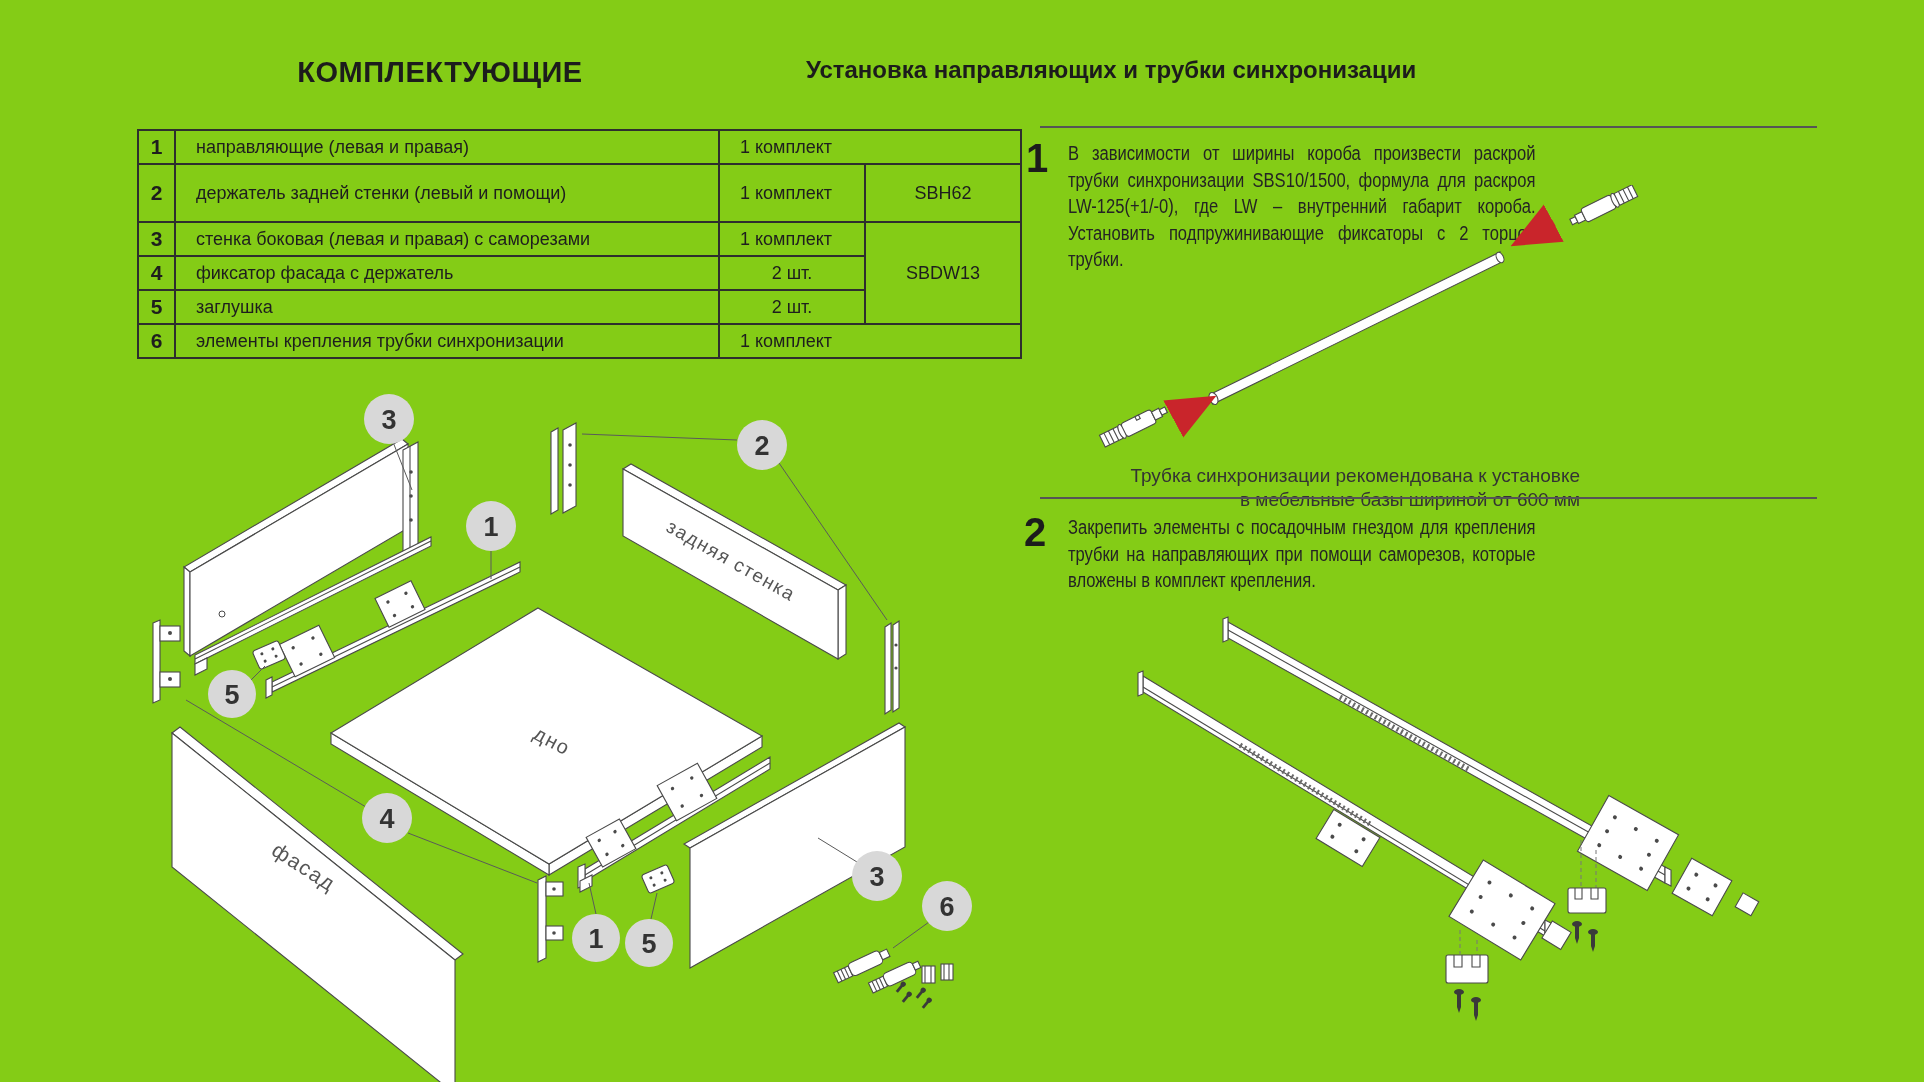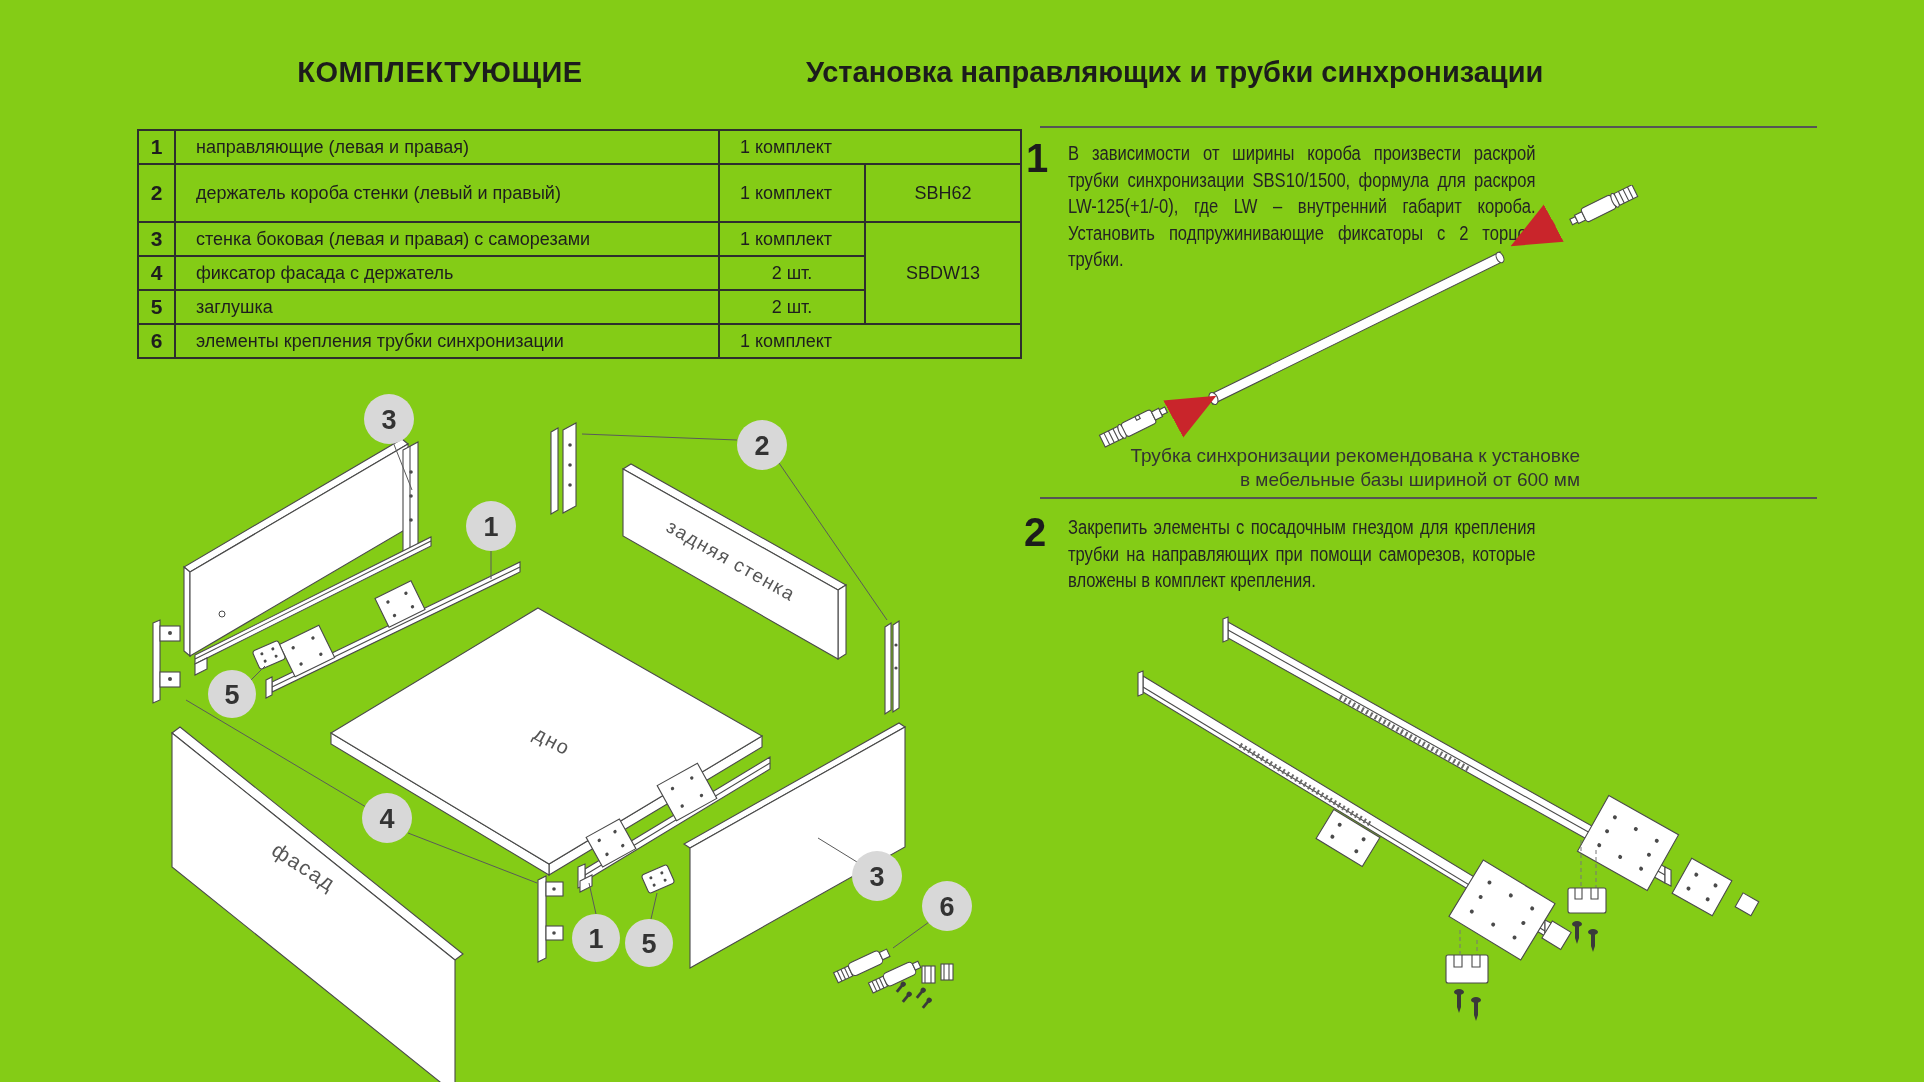--- a/index.html
+++ b/index.html
@@ -1,21 +1,21 @@
 <!DOCTYPE html>
 <html><head>
 <meta charset="utf-8">
 <style>
   html,body{margin:0;padding:0;background:#ffffff;}
   .page{position:relative;width:1924px;height:1082px;background:#84cc16;overflow:hidden;
         font-family:"Liberation Sans","DejaVu Sans",sans-serif;color:#222;}
   .abs{position:absolute;}
   
   .left-title{left:140px;top:56px;width:600px;text-align:center;font-size:29px;font-weight:bold;color:#1c1c1c;letter-spacing:.5px;}
-  .right-title{left:806px;top:56px;font-size:29px;font-weight:bold;color:#1c1c1c;}
+  .right-title{left:806px;top:56px;font-size:24px;font-weight:bold;color:#1c1c1c;}
   
   table.parts{position:absolute;left:137px;top:129px;border-collapse:collapse;table-layout:fixed;}
   table.parts td{border:2px solid #2e2e2e;height:32px;padding:0 0 0 20px;font-size:18px;color:#1e1e1e;overflow:hidden;white-space:nowrap;}
   table.parts td.num{width:35px;text-align:center;font-weight:bold;font-size:21px;padding:0;}
   table.parts td.desc{width:522px;}
   table.parts td.qty{width:124px;}
   table.parts td.qty.center{text-align:center;padding:0;margin-top:48px;}
   table.parts td.code{width:130px;text-align:center;padding:12px;font-size:18px;}
   
   .hr{height:0;border-top:2px solid #555;}
@@ -47,21 +47,21 @@
 
   <table class="parts">
     <tbody>
         <tr>
       <td class="num">1</td>
       <td class="desc">направляющие (левая и правая)</td>
       <td class="qty" colspan="2">1 комплект</td>
     </tr>
     <tr>
       <td class="num">2</td>
-      <td class="desc">держатель короба стенки (левый и правый)</td>
+      <td class="desc">держатель задней стенки (левый и помощи)</td>
       <td class="qty">1 комплект</td>
       <td class="code">SBH62</td>
     </tr>
     <tr>
       <td class="num">3</td>
       <td class="desc">стенка боковая (левая и правая) с саморезами</td>
       <td class="qty">1 комплект</td>
       <td class="code" rowspan="3">SBDW13</td>
     </tr>
     <tr>
@@ -348,21 +348,21 @@
       <ellipse class="fw" cx="537" cy="20.5" rx="3" ry="7.5"></ellipse>
       <rect class="fw" x="539" y="14" width="20" height="13"></rect>
       <line class="ln" x1="544" y1="14" x2="544" y2="27"></line>
         <line class="ln" x1="549" y1="14" x2="549" y2="27"></line>
         <line class="ln" x1="554" y1="14" x2="554" y2="27"></line>
     </g>
 
     <line x1="474" y1="38" x2="446" y2="53" stroke="#c9252b" stroke-width="7" marker-end="url(#arrhead)"></line>
   </svg>
 
-  <div class="abs caption" style="left:1080px;top:444px;">
+  <div class="abs caption" style="left:1080px;top:464px;">
     <div>Трубка синхронизации рекомендована к установке</div>
     <div>в мебельные базы шириной от 600 мм</div>
   </div>
 
   <div class="abs hr" style="left:1040px;top:497px;width:777px;"></div>
 
   <div class="abs stepnum" style="left:1024px;top:512px;">2</div>
   <div class="abs step-text" style="left:1068px;top:514px;">Закрепить элементы с посадочным гнездом для крепления трубки на направляющих при помощи саморезов, которые вложены в комплект крепления.</div>
 
   <svg class="abs" style="left:1040px;top:600px;" width="830" height="482" viewBox="0 0 830 482">

